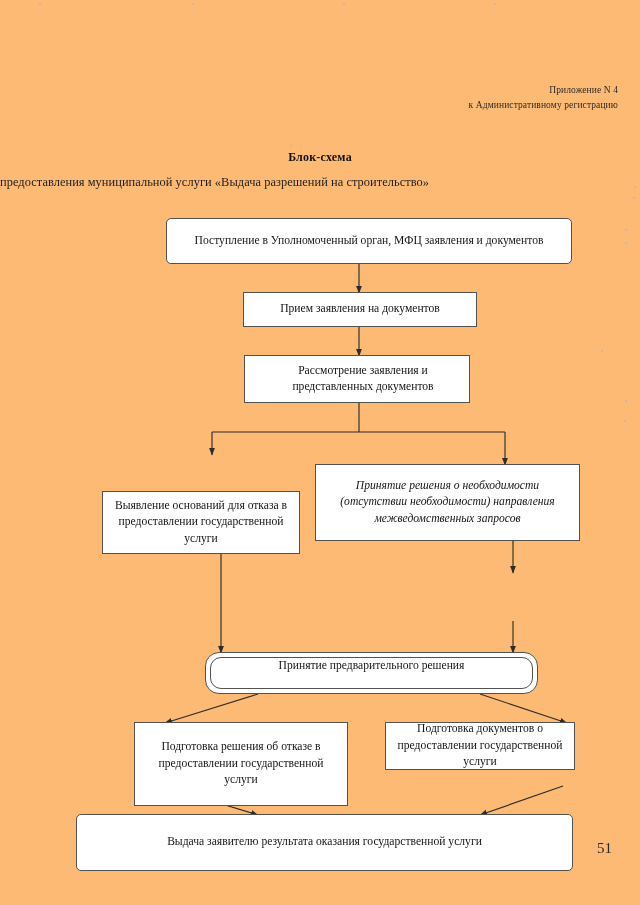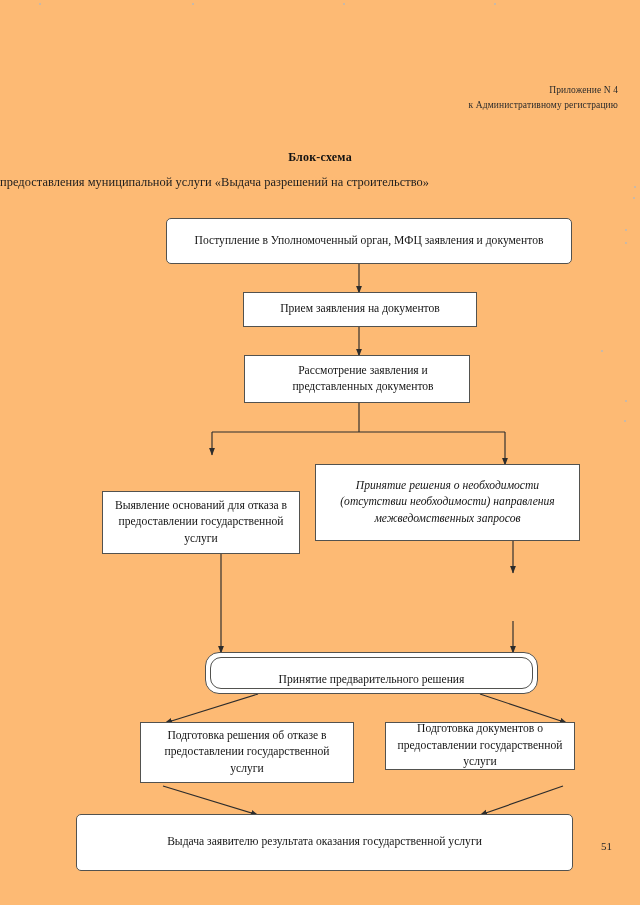--- a/index.html
+++ b/index.html
@@ -74,42 +74,42 @@
   .node.double {
     border-radius: 14px;
     padding: 4px;
   }
   .node.double > .inner {
     border: 1px solid #52524f;
     border-radius: 11px;
     width: 100%;
     height: 100%;
     display: flex;
-    align-items: flex-end;
+    align-items: flex-start;
     justify-content: center;
     text-align: center;
     box-sizing: border-box;
     padding: 0 8px;
   }
 
   
   #wires {
     position: absolute;
     left: 0; top: 0;
     width: 640px;
     height: 905px;
     pointer-events: none;
   }
 
   
   .page-number {
     position: absolute;
     right: 28px;
     top: 840px;
-    font-size: 11px;
+    font-size: 15px;
     color: #2a2a2a;
   }
 
   
   .speck {
     position: absolute;
     background: #b9b9b9;
     width: 2px;
     height: 2px;
     border-radius: 50%;
@@ -204,21 +204,21 @@
     <span>Принятие решения о необходимости (отсутствии необходимости) направления межведомственных запросов</span>
   </div>
 
 
   <div class="node rounded double" style="left:205px; top:652px; width:333px; height:42px;">
     <span class="inner">
       <span>Принятие предварительного решения</span>
     </span>
   </div>
 
-  <div class="node" style="left:140px; top:722px; width:214px; height:61px;">
+  <div class="node" style="left:134px; top:722px; width:214px; height:84px;">
     <span>Подготовка решения об отказе в предоставлении государственной услуги</span>
   </div>
 
   <div class="node" style="left:385px; top:722px; width:190px; height:48px;">
     <span>Подготовка документов о предоставлении государственной услуги</span>
   </div>
 
   <div class="node rounded" style="left:76px; top:814px; width:497px; height:57px;text-align:right;">
     <span>Выдача заявителю результата оказания государственной услуги</span>
   </div>

